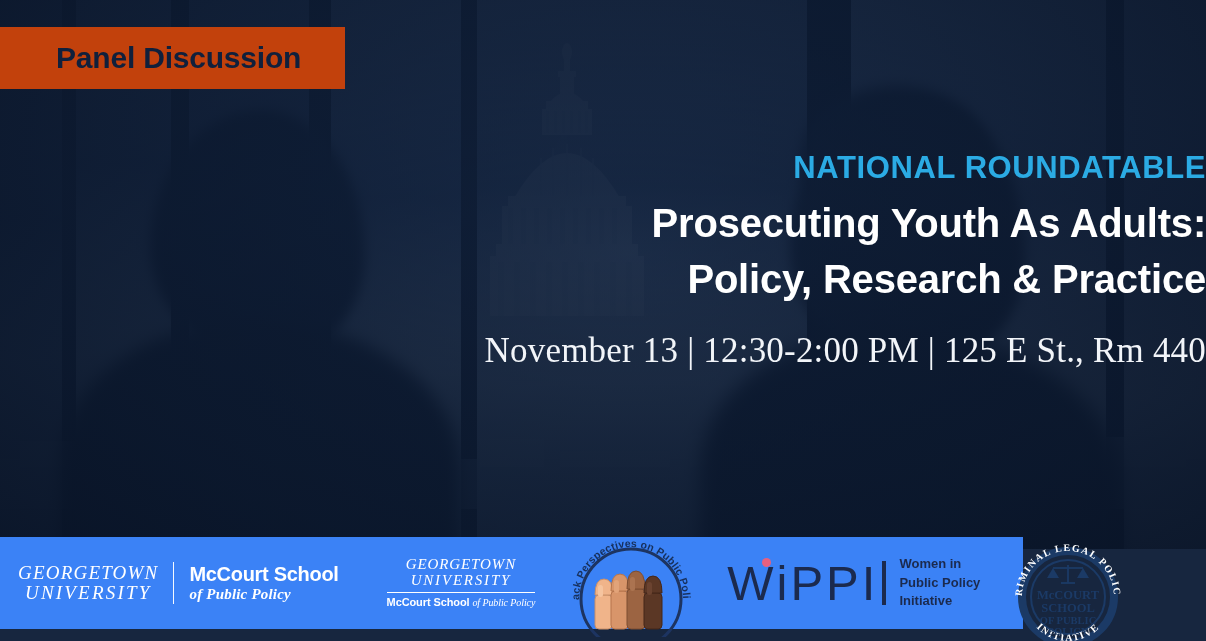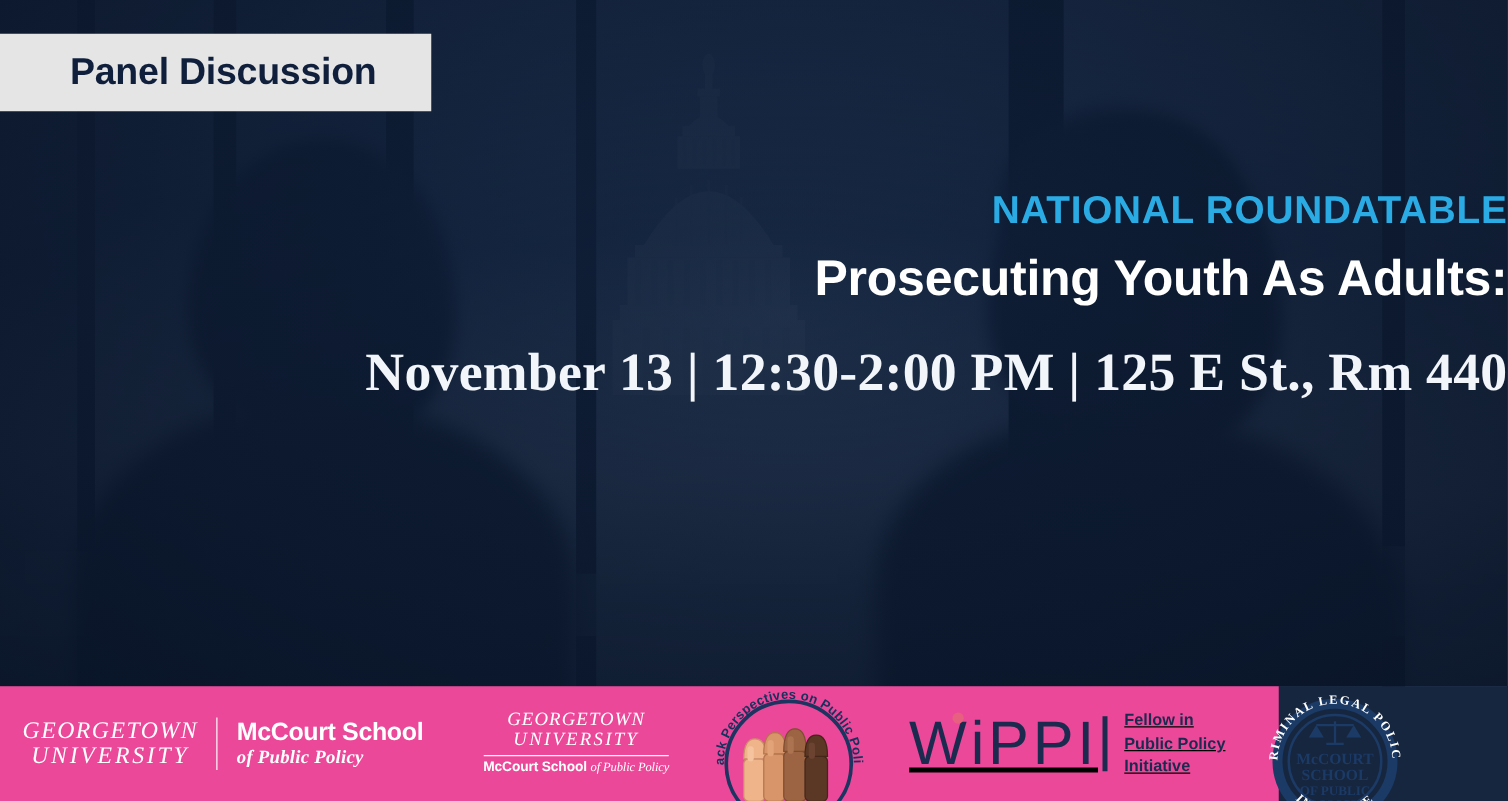--- a/index.html
+++ b/index.html
@@ -96,21 +96,21 @@
     background:
       radial-gradient(ellipse 900px 520px at 52% 46%, rgba(12,26,48,.52) 0%, rgba(10,22,42,.80) 62%, rgba(8,18,36,.92) 100%),
       linear-gradient(180deg, rgba(24,48,86,.55) 0%, rgba(16,32,60,.62) 55%, rgba(12,26,50,.70) 100%);
     mix-blend-mode:normal;
   }
 
   
   .banner {
     position:absolute; left:0; top:27px;
     min-width:342px; height:62px;
-    background:#e5e5e5;
+    background:#c2410c;
     display:flex; align-items:center;
     padding:0 44px 0 56px;
   }
   .banner span {
     font-size:30px; font-weight:bold; color:#10203c;
     letter-spacing:-.2px; white-space:nowrap;
   }
 
   
   .content {
@@ -122,32 +122,32 @@
     letter-spacing:.6px; line-height:1.15;
   }
   .title {
     margin-top:9px;
     font-size:40px; font-weight:bold; color:#ffffff;
     line-height:1.42; letter-spacing:-.2px;padding-left:24px;
   }
   .datetime {
     margin-top:23px;
     font-family:"Liberation Serif", serif;
-    font-size:43px; color:#f2f5f9; letter-spacing:.2px;font-weight:bold;
+    font-size:35px; color:#f2f5f9; letter-spacing:.2px;
   }
   .cohost {
     margin-top:21px;
     font-family:"Liberation Serif", serif;
     font-size:19px; color:#eef2f7; letter-spacing:.1px;
   }
 
   
   .logobar {
-    position:absolute; left:0; bottom:0; width:1023px; height:92px;
-    background:#ec4899;
+    position:absolute; left:0; bottom:12px; width:1023px; height:92px;
+    background:#3b82f6;
     display:flex; align-items:center;
   }
   .logo { position:relative; flex:0 0 auto; }
 
   
   .lg-gt { margin-left:18px; display:flex; align-items:center; }
   .gt-stack { text-align:center; color:#fff; font-family:"Liberation Serif", serif; }
   .gt-l1 { font-size:19px; font-style:italic; letter-spacing:1.2px; line-height:1.06; }
   .gt-l2 { font-size:19px; font-style:italic; letter-spacing:2.2px; line-height:1.06; }
   .gt-rule { width:1px; height:42px; background:#fff; margin:0 15px; opacity:.95; }
@@ -165,21 +165,21 @@
   .cyj-l3 { font-size:11px; font-weight:bold; letter-spacing:-.1px; line-height:1.2;
             font-family:"Liberation Sans", sans-serif; }
   .cyj-l3 i { font-family:"Liberation Serif", serif; font-weight:normal; font-size:10px; }
   .cyj-right { margin-left:14px; color:#fff; font-size:19px; font-weight:bold;
                line-height:1.16; letter-spacing:.3px; }
 
   
   .lg-bppp { margin-left:30px; width:132px; height:92px; }
 
   
-  .lg-wippi { margin-left:30px; display:flex; align-items:center;text-decoration:underline; }
+  .lg-wippi { margin-left:30px; display:flex; align-items:center; }
   .wippi-mark { position:relative; color:#1b2a4e; font-size:49px; font-weight:300;
                 letter-spacing:3px; line-height:1; font-family:"Liberation Sans", sans-serif; }
   .wippi-dot { position:absolute; left:35px; top:3px; width:9px; height:9px;
                border-radius:50%; background:#e8607f; }
   .wippi-bar { width:4px; height:44px; background:#1b2a4e; margin:0 13px 0 4px; }
   .wippi-txt { color:#1b2a4e; font-size:13px; font-weight:bold; line-height:1.45; }
 
   
   .lg-seal { margin-left:28px; width:140px; height:92px; position:relative; }
   .lg-seal svg { position:absolute; left:0; top:2px; }
@@ -294,20 +294,21 @@
   </div>
 
   <div class="banner">
     <span>Panel Discussion</span>
   </div>
 
   <div class="content">
     <div class="eyebrow">NATIONAL ROUNDATABLE</div>
     <div class="title">
       <div>Prosecuting Youth As Adults:</div>
+      <div>Policy, Research &amp; Practice</div>
     </div>
     <div class="datetime">November 13 | 12:30-2:00 PM | 125 E St., Rm 440</div>
   </div>
 
   <div class="logobar">
 
     <div class="logo lg-gt">
       <div class="gt-stack">
         <div class="gt-l1">GEORGETOWN</div>
         <div class="gt-l2">UNIVERSITY</div>
@@ -364,21 +365,21 @@
           </g>
         </g>
       </svg>
     </div>
 
     <div class="logo lg-wippi">
       <div class="wippi-mark">WiPPI</div>
       <div class="wippi-dot"></div>
       <div class="wippi-bar"></div>
       <div class="wippi-txt">
-        <div>Fellow in</div>
+        <div>Women in</div>
         <div>Public Policy</div>
         <div>Initiative</div>
       </div>
     </div>
 
     <div class="logo lg-seal">
       <svg viewBox="0 0 120 110" width="120" height="110">
         <defs>
           <path id="sealTop" d="M 14 58 A 44 44 0 1 1 106 58"></path>
           <path id="sealBot" d="M 16 58 A 42 42 0 0 0 104 58"></path>

